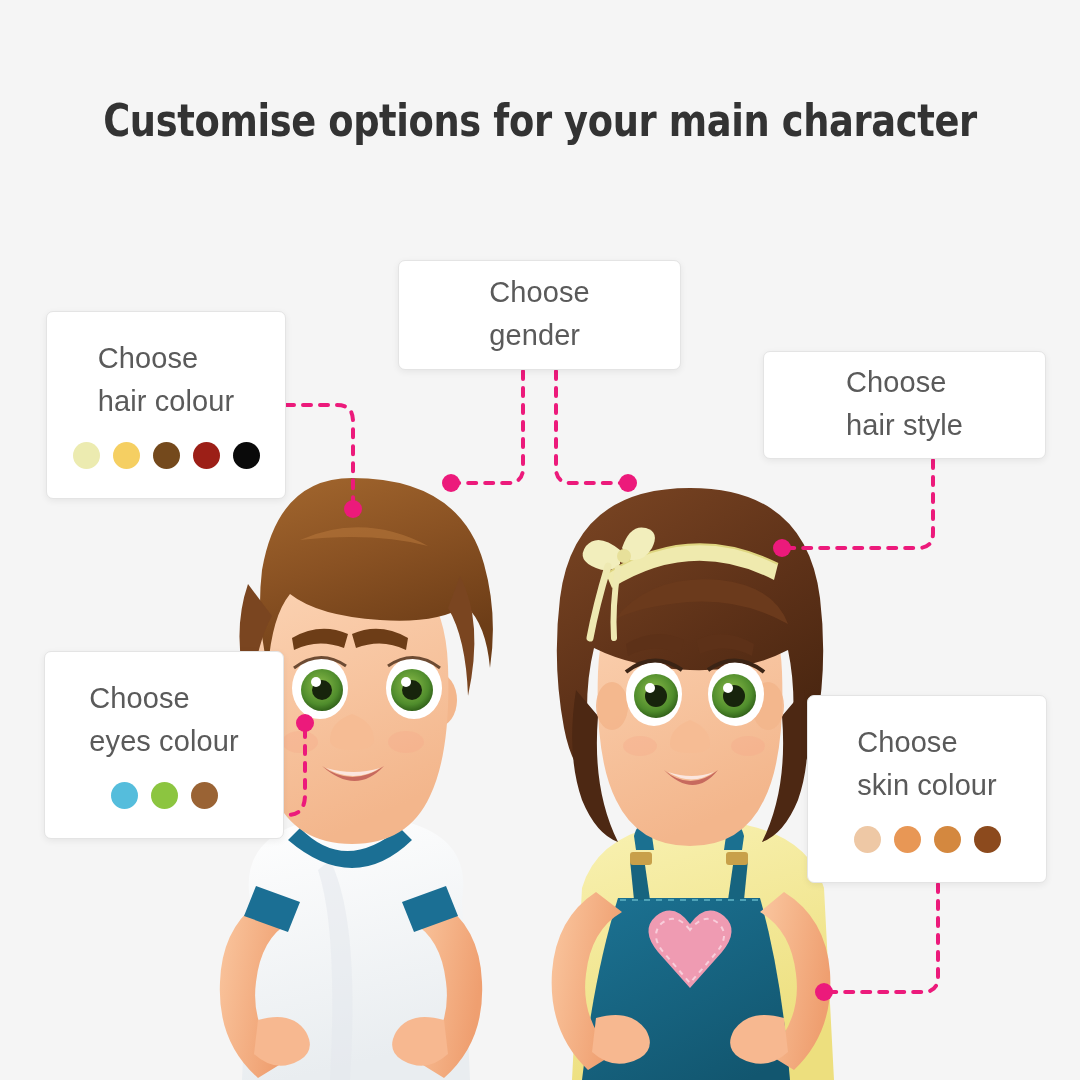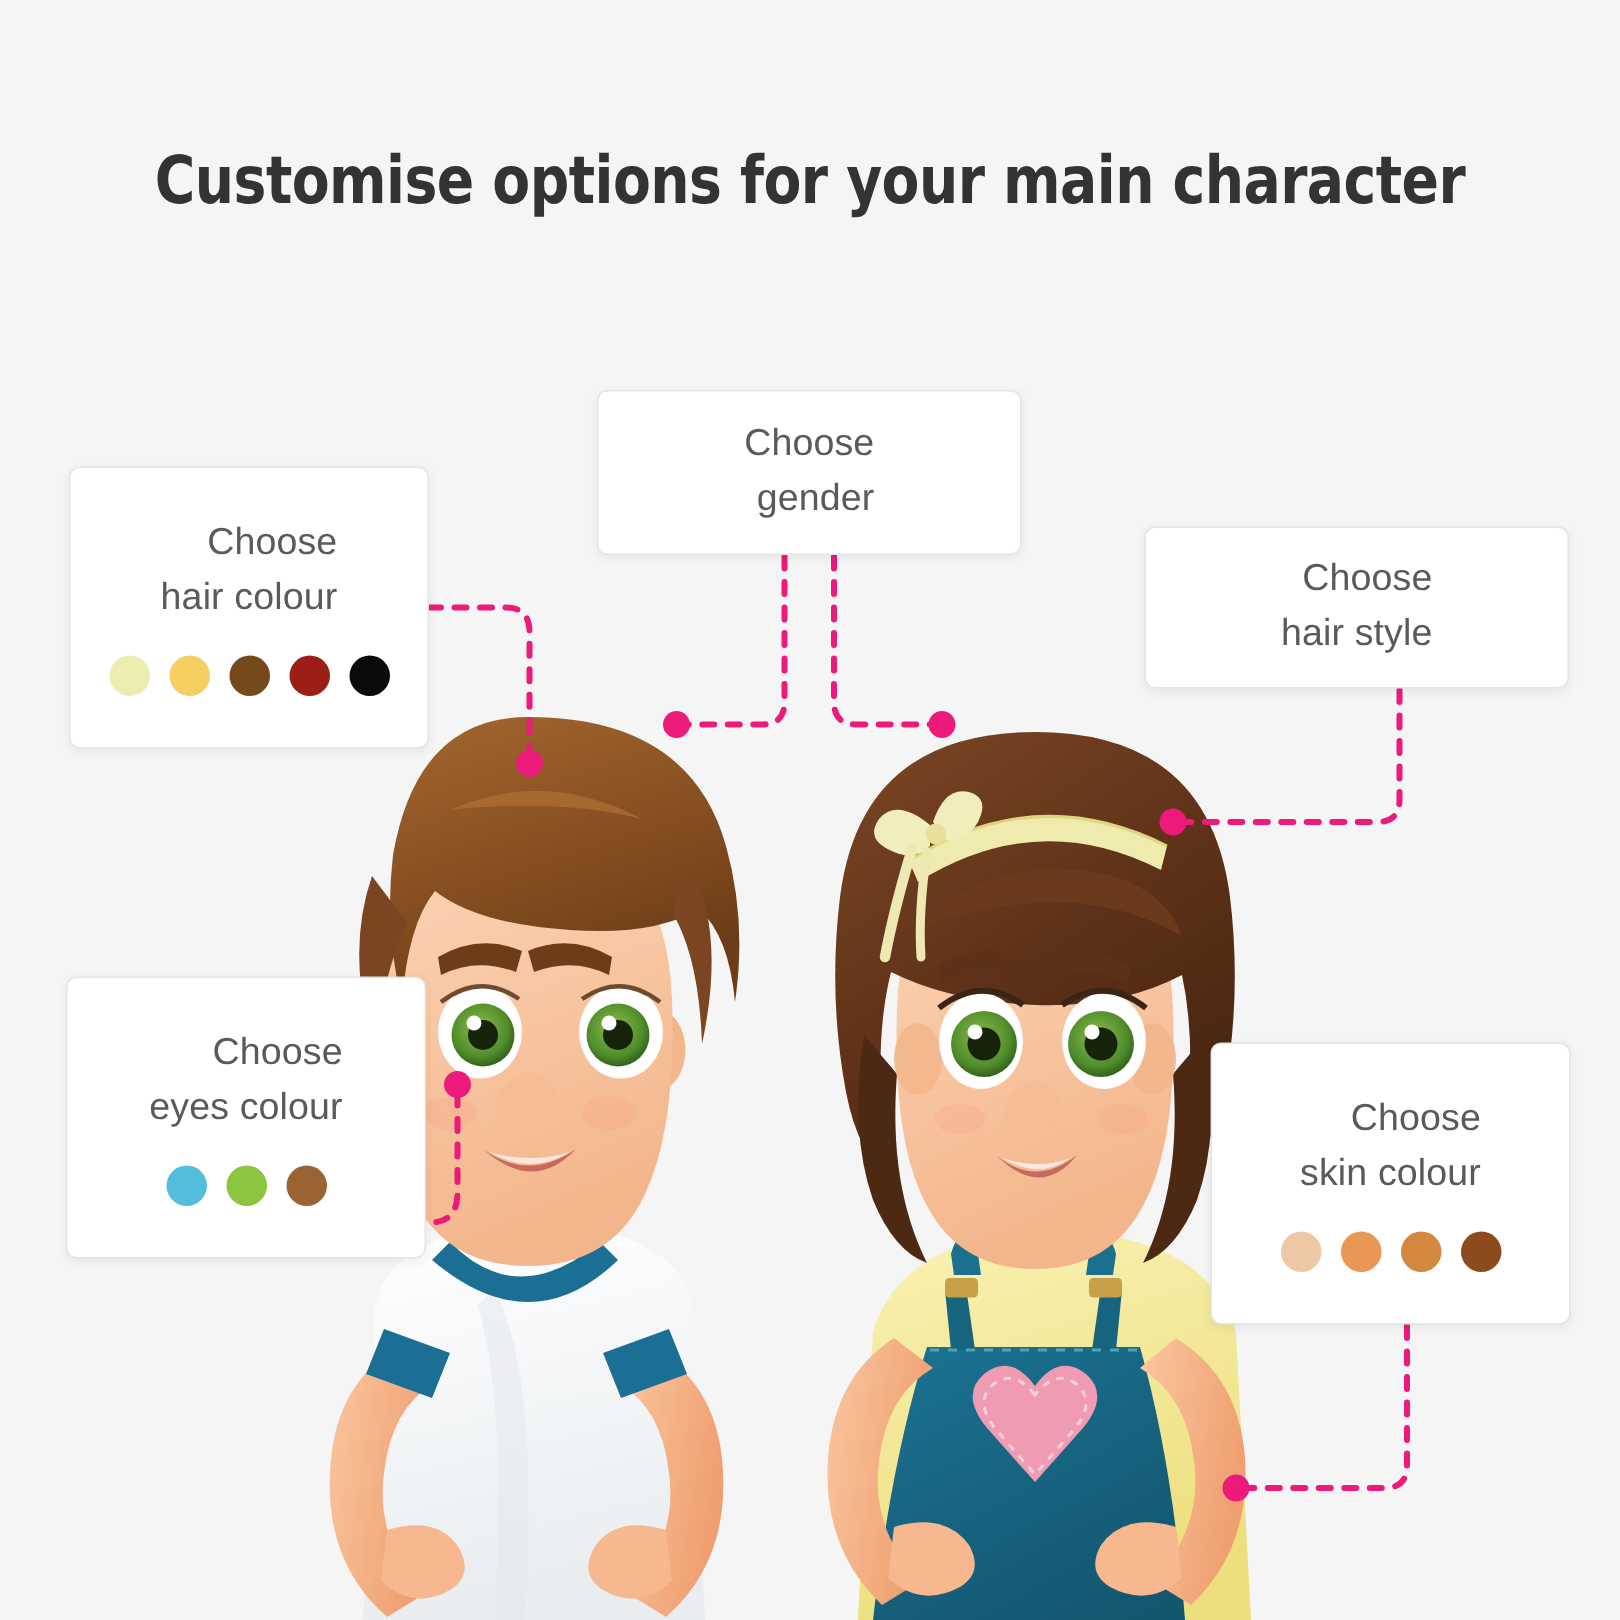--- a/index.html
+++ b/index.html
@@ -36,23 +36,23 @@
     background:#ffffff;
     border:1px solid #e4e4e4;
     border-radius:7px;
     box-shadow:0 2px 7px rgba(0,0,0,0.065);
     box-sizing:border-box;
     display:flex;flex-direction:column;
     align-items:center;justify-content:center;
   }
   .card-label{
     color:#5a5a5a;
-    font-size:25px;
+    font-size:29px;
     line-height:1.48;
-    text-align:right;
+    text-align:left;
     white-space:pre-line;
     letter-spacing:0.1px;
   }
   .swatches{display:flex;gap:13px;margin-top:20px;}
   .swatch{width:27px;height:27px;border-radius:50%;}
 
   #card-hair-colour{left:46px;top:311px;width:240px;height:188px;padding-bottom:4px;}
   #card-gender     {left:398px;top:260px;width:283px;height:110px;}
   #card-hair-style {left:763px;top:351px;width:283px;height:108px;}
   #card-eyes-colour{left:44px;top:651px;width:240px;height:188px;padding-bottom:4px;}

